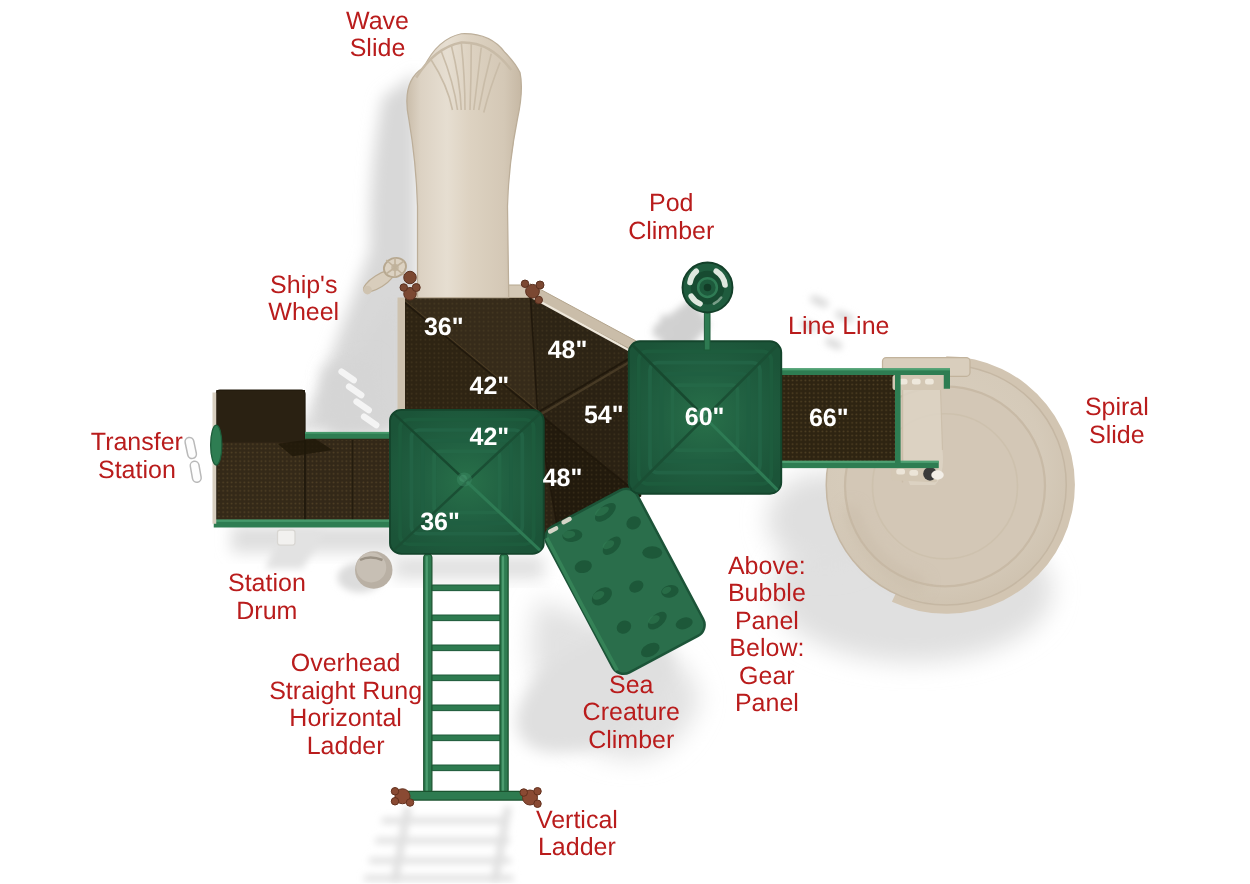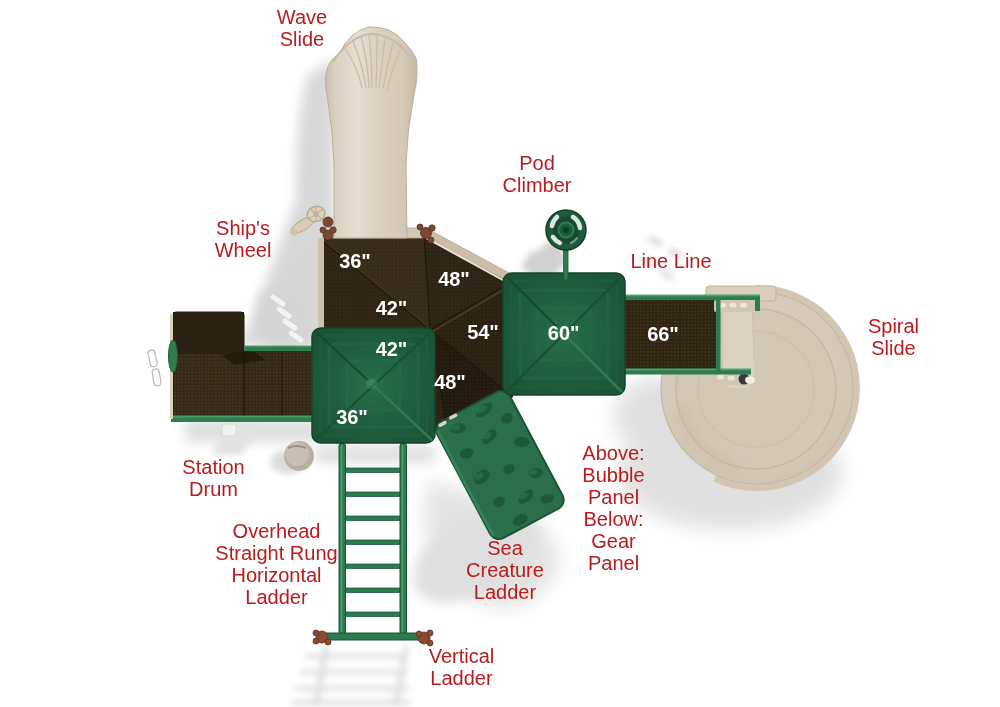--- a/index.html
+++ b/index.html
@@ -391,29 +391,31 @@
 
 <div class="lbl" style="left:302px;top:6px">Wave
 Slide</div>
 <div class="lbl" style="left:537px;top:152px">Pod
 Climber</div>
 <div class="lbl" style="left:243px;top:217px">Ship's
 Wheel</div>
 <div class="lbl" style="left:671px;top:250px">Line Line</div>
 <div class="lbl" style="left:893.5px;top:315.3px">Spiral
 Slide</div>
+<div class="lbl" style="left:109.5px;top:343.3px">Transfer
+Station</div>
 <div class="lbl" style="left:213.5px;top:455.6px">Station
 Drum</div>
 <div class="lbl" style="left:276.5px;top:520.3px">Overhead
 Straight Rung
 Horizontal
 Ladder</div>
 <div class="lbl" style="left:505px;top:537px">Sea
 Creature
-Ladder</div>
+Climber</div>
 <div class="lbl" style="left:613.5px;top:442px">Above:
 Bubble
 Panel
 Below:
 Gear
 Panel</div>
 <div class="lbl" style="left:461.5px;top:645.3px">Vertical
 Ladder</div>
 </div>
 

